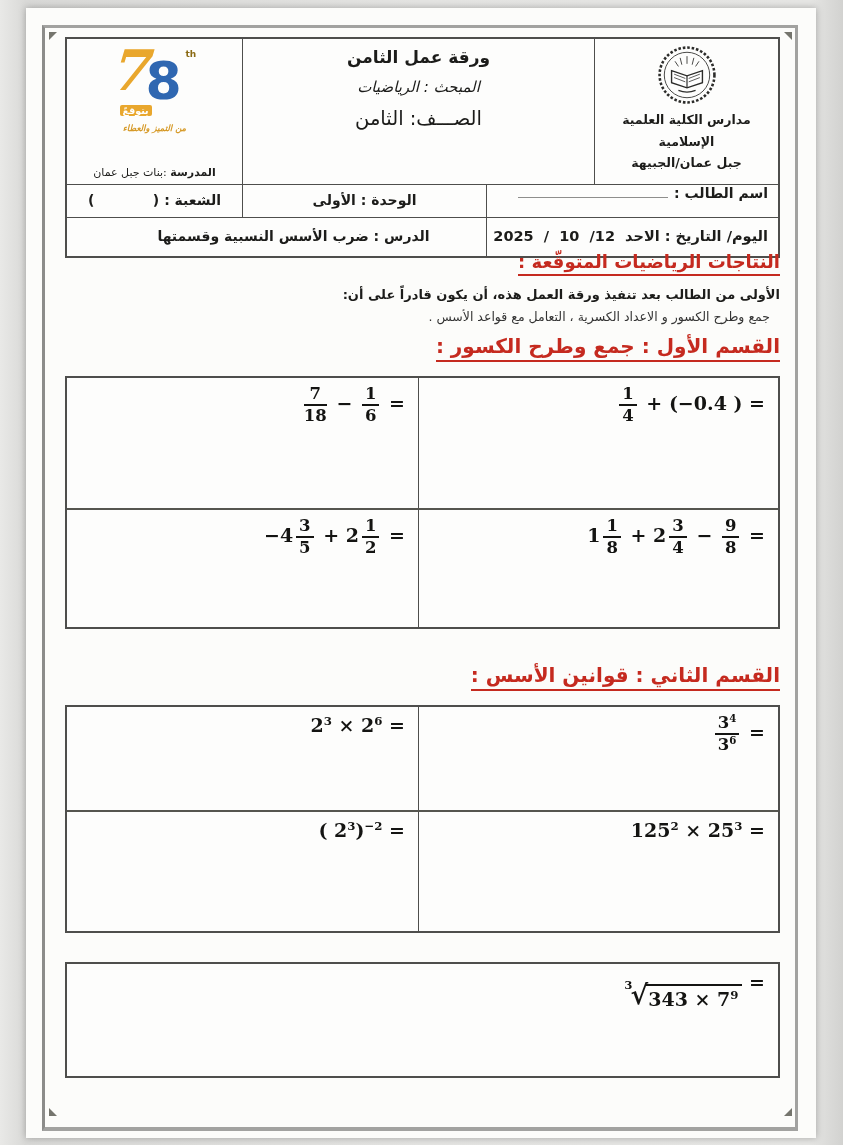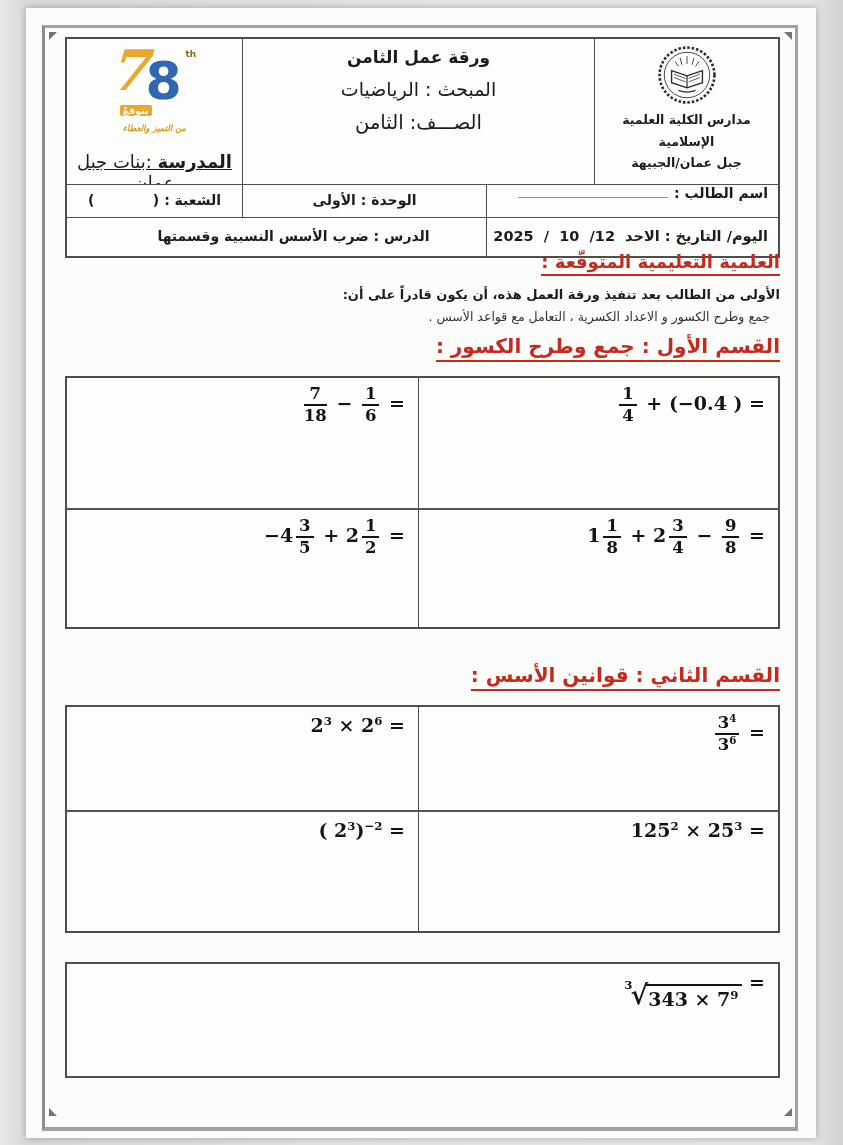--- a/index.html
+++ b/index.html
@@ -26,33 +26,33 @@
   .r1{height:145px;} .r2{height:32px;} .r3{height:38px;}
   .c-org{width:183px;text-align:center;padding-top:6px;}
   .c-title{width:352px;display:flex;flex-direction:column;align-items:center;padding-top:8px;gap:11px;}
   .c-l78{flex:1;text-align:center;}
   .c-student{width:291px;display:flex;align-items:flex-start;padding:0 10px;font-size:14px;font-weight:600;}
   .c-unit{width:244px;text-align:center;font-size:14px;font-weight:600;line-height:30px;}
   .c-sec{flex:1;text-align:center;font-size:14px;font-weight:600;line-height:30px;white-space:pre;}
   .c-date{width:291px;padding:0 10px;font-size:14.5px;font-weight:600;line-height:36px;white-space:pre;}
   .c-lesson{flex:1;text-align:center;font-size:14px;font-weight:600;line-height:36px;padding-left:34px;}
   .t-line1{font-size:17px;font-weight:700;}
-  .t-line2{font-size:19px;letter-spacing:.5px;}
+  .t-line2{font-size:15px;letter-spacing:.5px;font-style:italic;}
   .t-line3{font-size:19.5px;}
   .org-line{font-size:12.5px;font-weight:700;line-height:1.72;}
   .sline{width:150px;height:12px;border-bottom:1.5px solid #8e8e8c;margin-inline-start:6px;}
 
   
   .logo78{position:relative;width:110px;height:96px;margin:4px auto 0;direction:ltr;}
   .l78-seven{position:absolute;left:14px;top:-6px;font:italic 800 56px "DejaVu Serif",serif;color:#e9a72d;transform:skewX(-6deg);}
   .l78-eight{position:absolute;left:46px;top:8px;font:800 52px "DejaVu Sans",sans-serif;color:#2f67b1;}
   .l78-th{position:absolute;left:86px;top:6px;font-size:9px;font-weight:700;color:#8a6a14;}
   .l78-years{position:absolute;left:20px;top:62px;font-size:9.5px;font-weight:700;color:#fff;background:#e9a72d;padding:0 3px;border-radius:2px;}
   .l78-slogan{position:absolute;left:0;top:80px;width:100%;text-align:center;font-size:8.5px;font-weight:700;color:#d69a28;font-style:italic;}
-  .school-name{margin-top:12px;font-size:18px;text-decoration:underline;}
+  .school-name{margin-top:27px;font-size:11px;}
   .school-name b{font-weight:800;}
 
   
   .rhead{position:absolute;direction:rtl;color:#c52a1f;font-weight:700;
          border-bottom:2px solid #c52a1f;padding-bottom:2px;white-space:nowrap;}
   .h-out{top:243px;right:36px;font-size:18px;}
   .h-s1{top:326px;right:36px;font-size:20px;}
   .h-s2{top:655px;right:36px;font-size:20px;}
   .t-intro{position:absolute;top:279px;right:36px;direction:rtl;font-size:13px;font-weight:700;white-space:nowrap;}
   .t-item{position:absolute;top:301px;right:46px;direction:rtl;font-size:12.5px;color:#333;white-space:nowrap;}
@@ -144,21 +144,21 @@
         </div>
         <div class="hcell c-unit">الوحدة : الأولى</div>
         <div class="hcell c-sec">الشعبة : (            )</div>
       </div>
       <div class="hrow r3">
         <div class="hcell c-date">اليوم/ التاريخ : الاحد  12/  10  /  2025</div>
         <div class="hcell c-lesson">الدرس : ضرب الأسس النسبية وقسمتها</div>
       </div>
     </div>
 
-    <div class="rhead h-out">العلمية التعليمية المتوقّعة :</div>
+    <div class="rhead h-out">النتاجات الرياضيات المتوقّعة :</div>
     <div class="t-intro">الأولى من الطالب بعد تنفيذ ورقة العمل هذه، أن يكون قادراً على أن:</div>
     <div class="t-item">جمع وطرح الكسور و الاعداد الكسرية ، التعامل مع قواعد الأسس .</div>
 
     <div class="rhead h-s1">القسم الأول : جمع وطرح الكسور :</div>
     <div class="ptable t1">
       <div class="prow">
         <div class="pcell pc-r"><span class="math"><span class="frac"><span class="fn">1</span><span class="fd">4</span></span> + (−0.4 ) =</span></div>
         <div class="pcell pc-l"><span class="math"><span class="frac"><span class="fn">7</span><span class="fd">18</span></span> − <span class="frac"><span class="fn">1</span><span class="fd">6</span></span> =</span></div>
       </div>
       <div class="prow">

